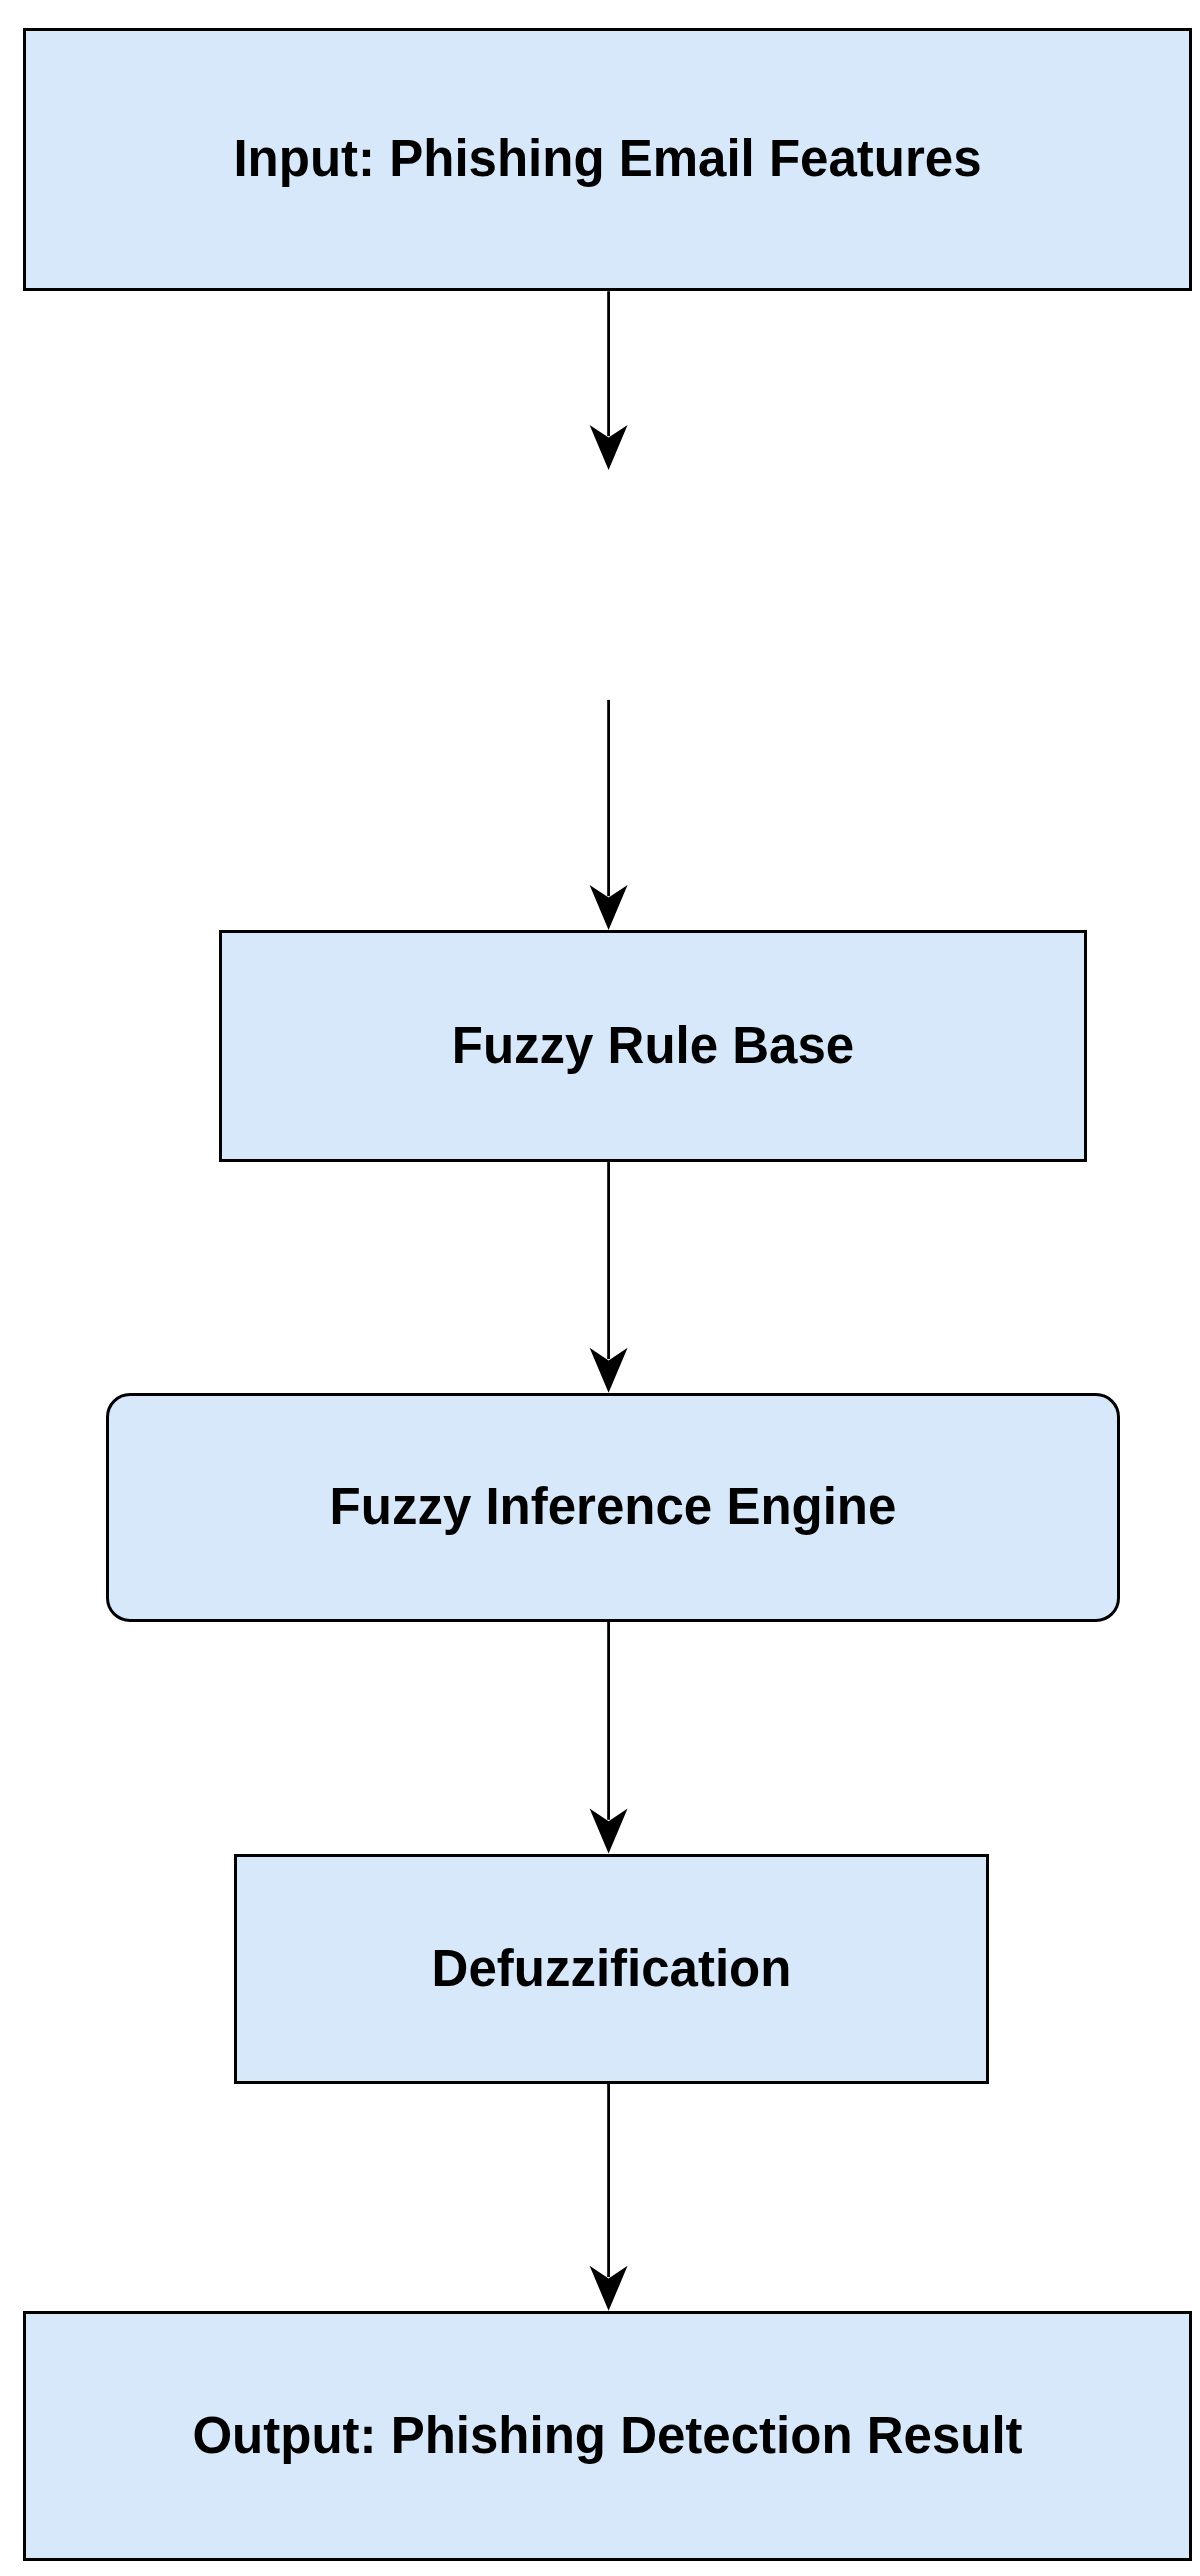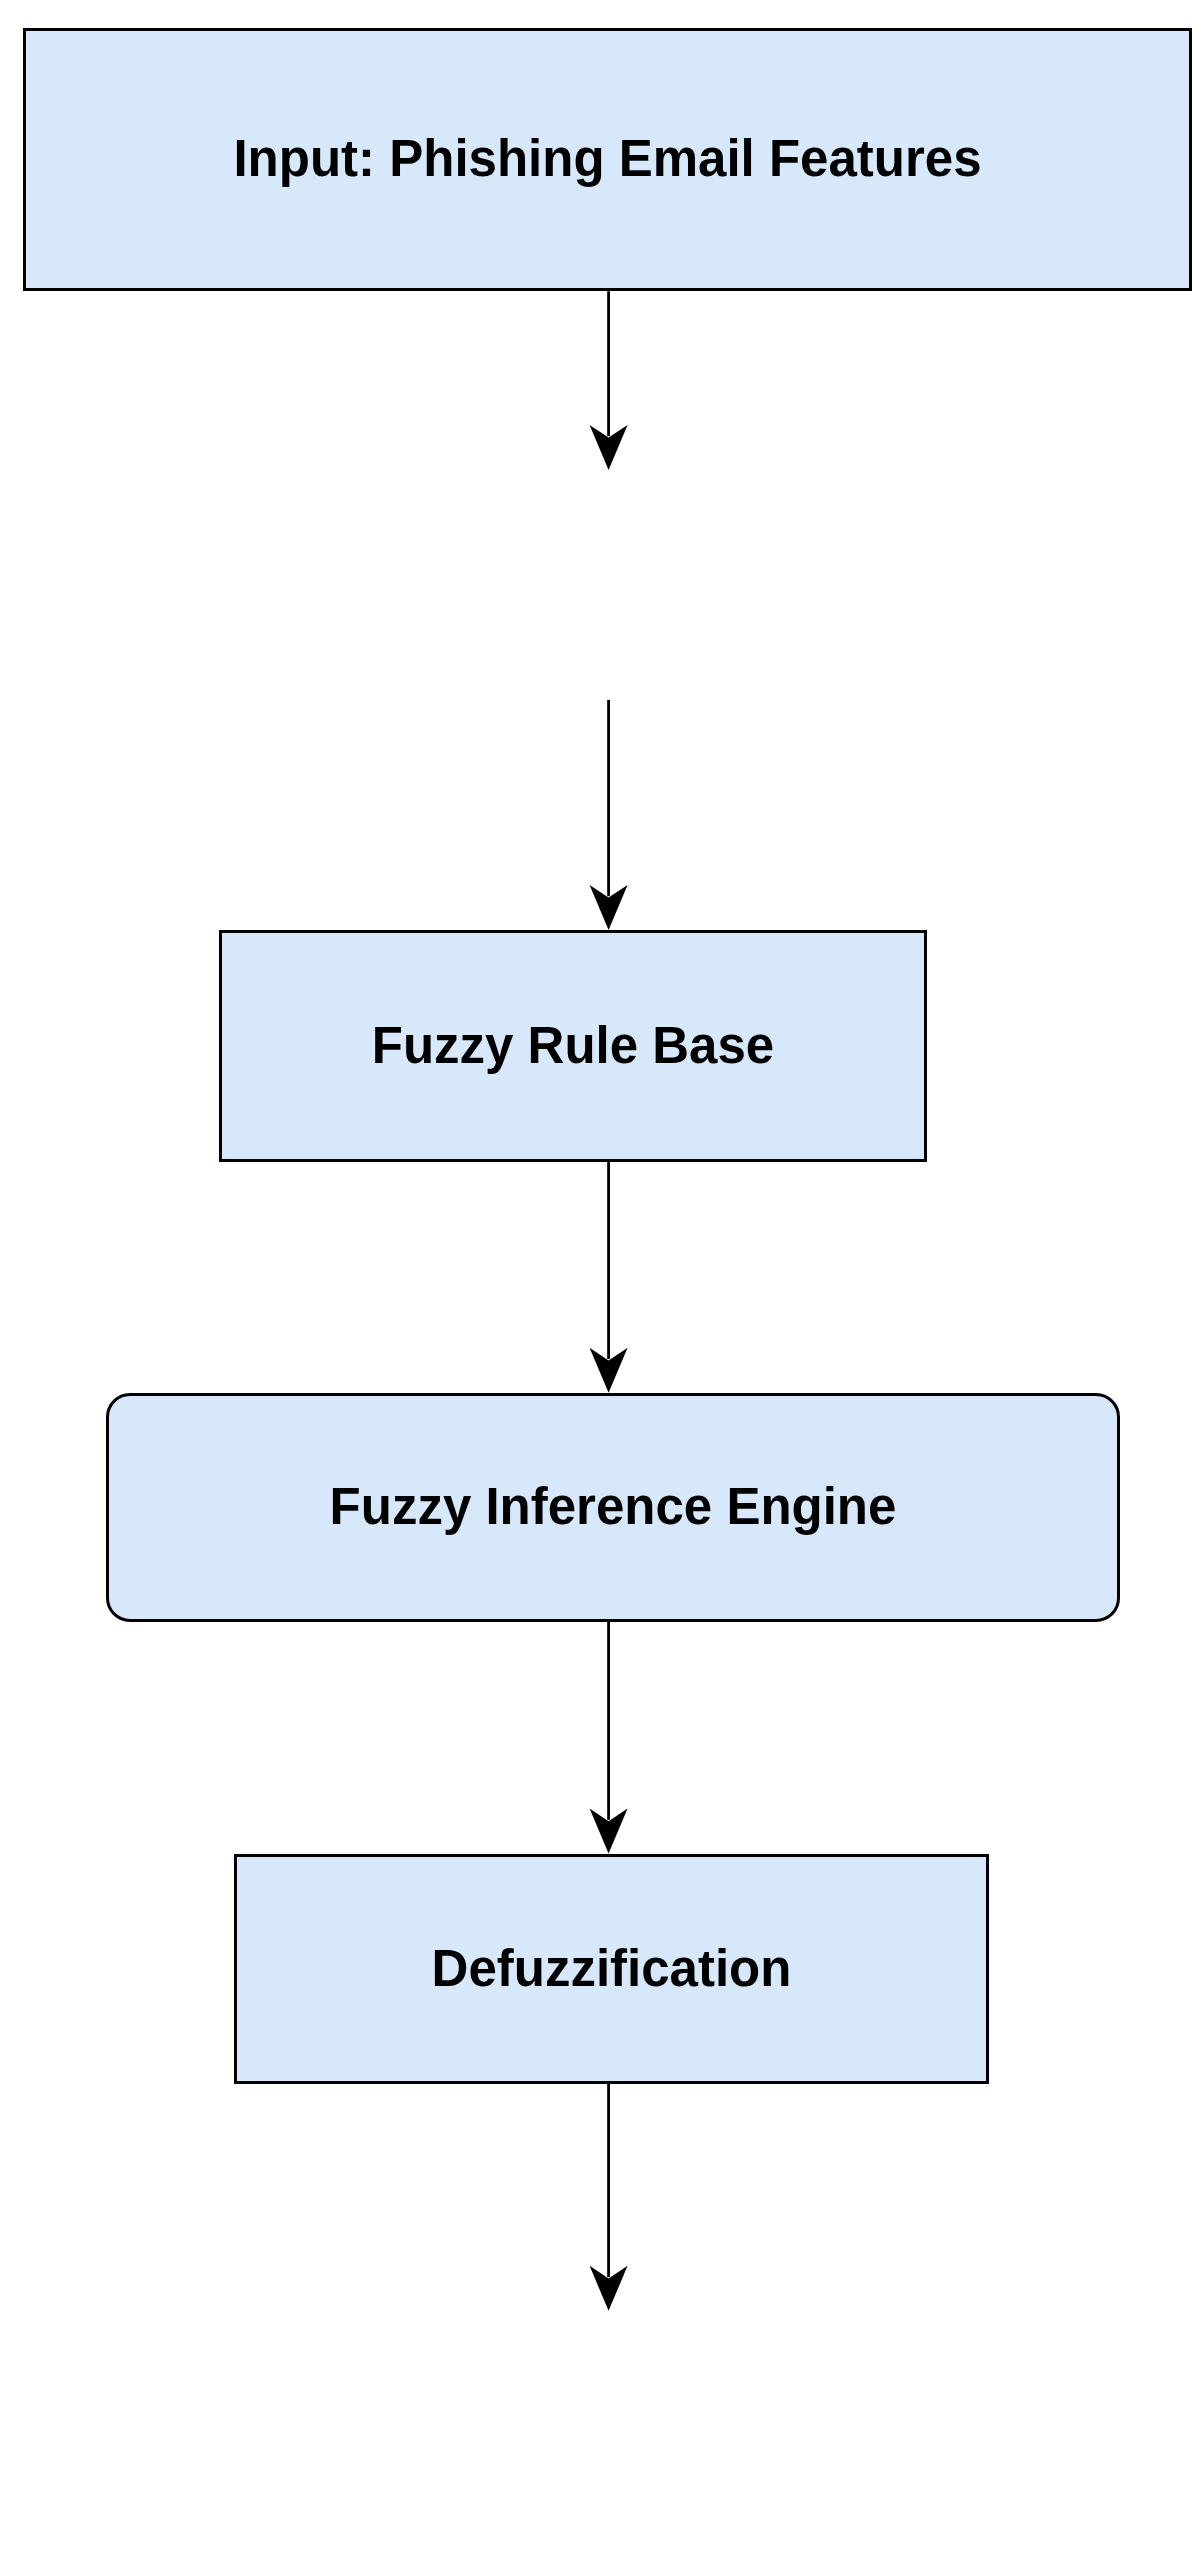--- a/index.html
+++ b/index.html
@@ -41,21 +41,21 @@
     border: 3.5px solid var(--node-border, #000000);
     color: var(--text-color, #000000);
     font-weight: bold;
     font-size: 51px;
     line-height: 1.1;
     text-align: center;
     white-space: nowrap;
   }
   #node-input                  { left: 23px;  top: 28px;   width: 1169px; height: 263px; }
   #node-fuzzification          { left: 272px; top: 470px;  width: 680px;  height: 230px; }
-  #node-fuzzy-rule-base        { left: 219px; top: 930px; width: 708px; height: 232px; }
+  #node-fuzzy-rule-base        { left: 219px; top: 930px; width: 868px; height: 232px; }
   #node-fuzzy-inference-engine { left: 106px; top: 1393px; width: 1014px; height: 229px; border-radius: 24px; }
   #node-defuzzification        { left: 234px; top: 1854px; width: 755px; height: 230px; }
   #node-output                 { left: 23px;  top: 2311px; width: 1169px; height: 250px; }
 </style>
 </head>
 <body>
 
 <div class="canvas">
 
   <svg class="arrow-layer" viewBox="0 0 1707 3662" xmlns="http://www.w3.org/2000/svg" aria-hidden="true">
@@ -91,15 +91,18 @@
   </div>
 
   <div class="node" id="node-fuzzy-inference-engine">
     <span>Fuzzy Inference Engine</span>
   </div>
 
   <div class="node" id="node-defuzzification">
     <span>Defuzzification</span>
   </div>
 
+  <div class="node" id="node-output">
+    <span>Output: Phishing Detection Result</span>
+  </div>
 
 </div>
 
 
 </body></html>

